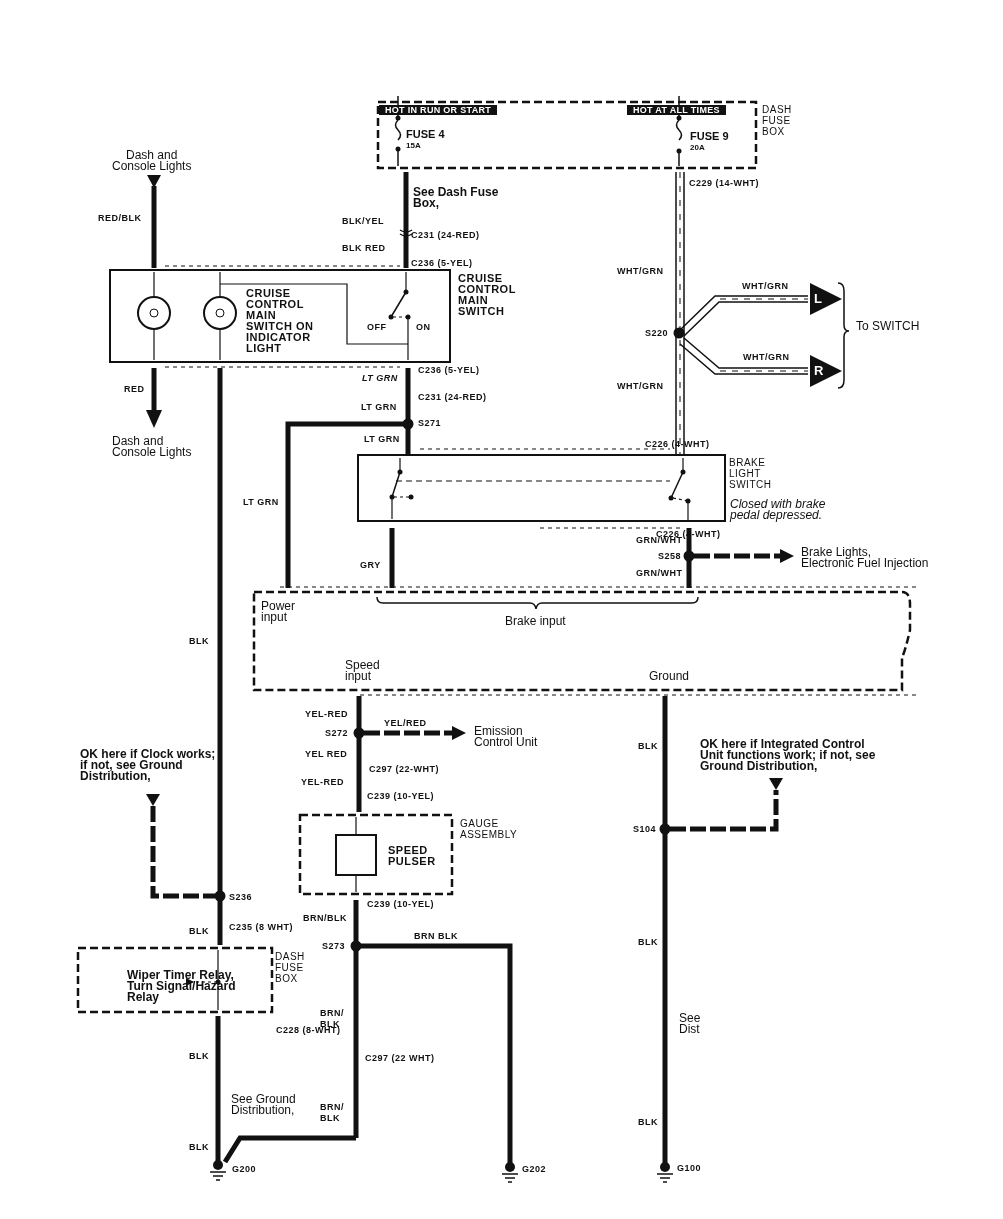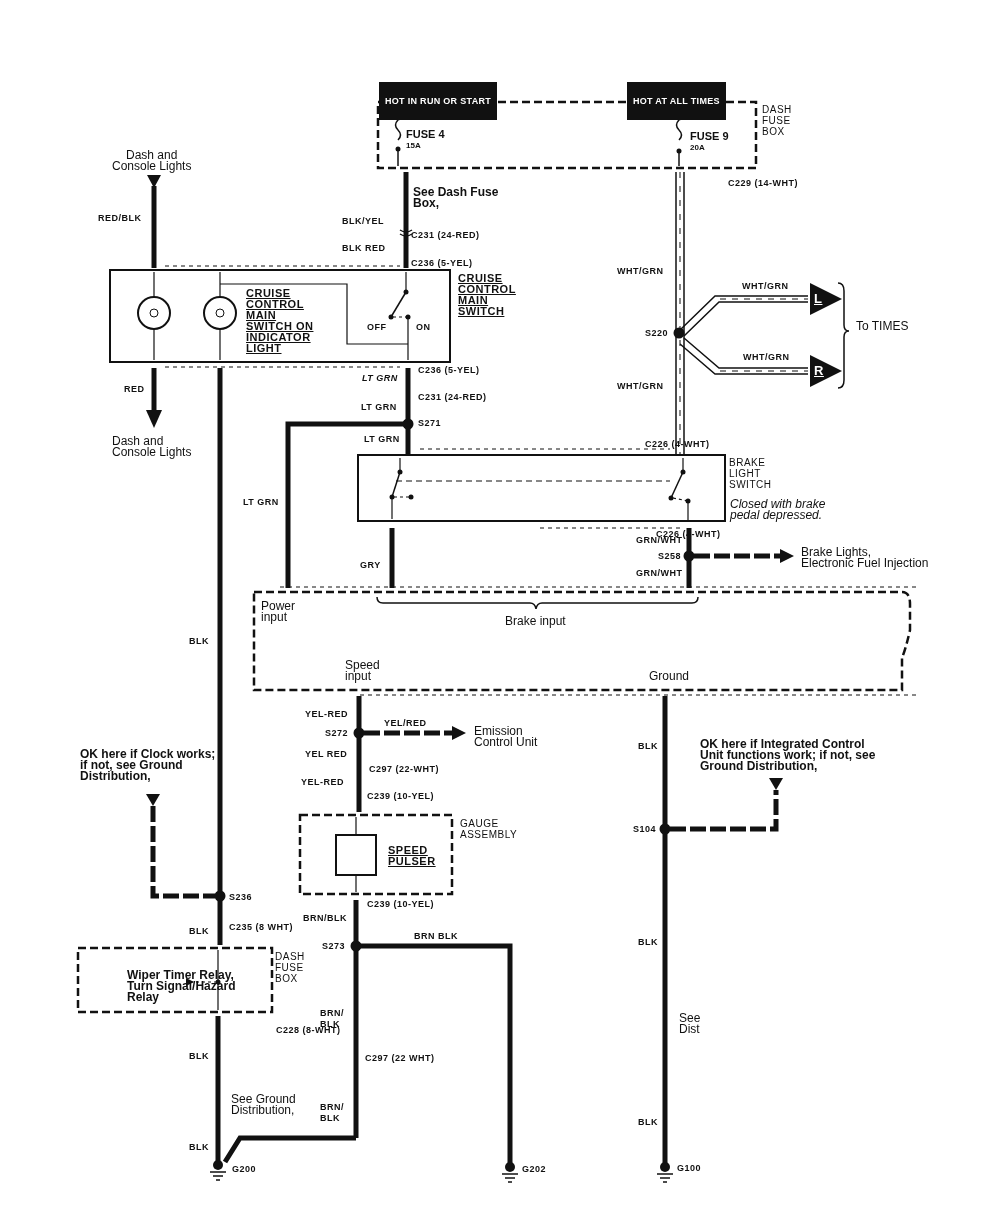--- a/index.html
+++ b/index.html
@@ -1,22 +1,22 @@
 <!DOCTYPE html>
 <html><head>
 <meta charset="utf-8">
 <style>
   html, body { margin:0; padding:0; background:#ffffff; }
   body { width:1003px; height:1219px; position:relative; overflow:hidden; font-family:"Liberation Sans", sans-serif; color:#111; }
   svg { position:absolute; left:0; top:0; }
   .lbl { position:absolute; font-family:"Liberation Sans", sans-serif; font-size:9px; font-weight:bold; letter-spacing:0.5px; color:#111; white-space:nowrap; line-height:11px; }
   .note { position:absolute; font-family:"Liberation Sans", sans-serif; font-size:12px; color:#111; line-height:11px; white-space:pre; }
-  .title { position:absolute; font-family:"Liberation Sans", sans-serif; font-size:11px; font-weight:bold; letter-spacing:0.5px; color:#111; line-height:11px; white-space:pre;text-decoration:underline; }
+  .title { position:absolute; font-family:"Liberation Sans", sans-serif; font-size:11px; font-weight:bold; letter-spacing:0.5px; color:#111; line-height:11px; white-space:pre; }
   .plain { position:absolute; font-family:"Liberation Sans", sans-serif; font-size:10px; letter-spacing:0.5px; color:#111; line-height:11px; white-space:pre; }
-  .badge { position:absolute; background:#111; color:#fff; font-family:"Liberation Sans", sans-serif; font-size:9px; font-weight:bold; padding:14px 6px; letter-spacing:0.3px; }
+  .badge { position:absolute; background:#111; color:#fff; font-family:"Liberation Sans", sans-serif; font-size:9px; font-weight:bold; padding:0 6px; letter-spacing:0.3px;margin-top:23px; }
   .fuse { position:absolute; font-family:"Liberation Sans", sans-serif; font-size:11px; font-weight:bold; line-height:12px; }
   .fuse small { font-size:8px; display:block; }
 </style>
 </head>
 <body>
 
 <svg width="1003" height="1219" viewBox="0 0 1003 1219">
   <defs>
     <marker id="arrowhead" markerWidth="8" markerHeight="8" refX="4" refY="4" orient="auto">
       <path d="M0,0 L8,4 L0,8 z" fill="#111"></path>
@@ -196,21 +196,21 @@
 BOX</div>
 <div class="fuse" style="left:406px;top:128px;"><span>FUSE 4</span><small>15A</small></div>
 <div class="fuse" style="left:690px;top:130px;"><span>FUSE 9</span><small>20A</small></div>
 
 <div class="note" style="left:112px;top:150px;text-align:center;">Dash and
 Console Lights</div>
 <div class="note" style="left:413px;top:187px;font-weight:bold;">See Dash Fuse
 Box,</div>
 <div class="note" style="left:112px;top:436px;">Dash and
 Console Lights</div>
-<div class="note" style="left:856px;top:321px;">To TIMES</div>
+<div class="note" style="left:856px;top:321px;">To SWITCH</div>
 <div class="note" style="left:730px;top:499px;font-style:italic;">Closed with brake
 pedal depressed.</div>
 <div class="note" style="left:801px;top:547px;">Brake Lights,
 Electronic Fuel Injection</div>
 <div class="note" style="left:474px;top:726px;">Emission
 Control Unit</div>
 <div class="note" style="left:80px;top:749px;font-weight:bold;">OK here if Clock works;
 if not, see Ground
 Distribution,</div>
 <div class="note" style="left:700px;top:739px;font-weight:bold;">OK here if Integrated Control
@@ -248,21 +248,21 @@
 PULSER</div>
 <div class="plain" style="left:275px;top:951px;">DASH
 FUSE
 BOX</div>
 <div class="note" style="left:81px;top:970px;font-weight:bold;margin-left:46px;">Wiper Timer Relay,
 Turn Signal/Hazard
 Relay</div>
 <div class="title" style="left:814px;top:293px;color:#fff;font-size:13px;">L</div>
 <div class="title" style="left:814px;top:365px;color:#fff;font-size:13px;">R</div>
 
-<div class="lbl" style="left:728px;top:178px;">C229 (14-WHT)</div>
+<div class="lbl" style="left:689px;top:178px;">C229 (14-WHT)</div>
 <div class="lbl" style="left:411px;top:230px;">C231 (24-RED)</div>
 <div class="lbl" style="left:411px;top:258px;">C236 (5-YEL)</div>
 <div class="lbl" style="left:418px;top:365px;">C236 (5-YEL)</div>
 <div class="lbl" style="left:418px;top:392px;">C231 (24-RED)</div>
 <div class="lbl" style="left:645px;top:439px;">C226 (4-WHT)</div>
 <div class="lbl" style="left:656px;top:529px;">C226 (4-WHT)</div>
 <div class="lbl" style="left:369px;top:764px;">C297 (22-WHT)</div>
 <div class="lbl" style="left:367px;top:791px;">C239 (10-YEL)</div>
 <div class="lbl" style="left:367px;top:899px;">C239 (10-YEL)</div>
 <div class="lbl" style="left:229px;top:922px;">C235 (8 WHT)</div>

